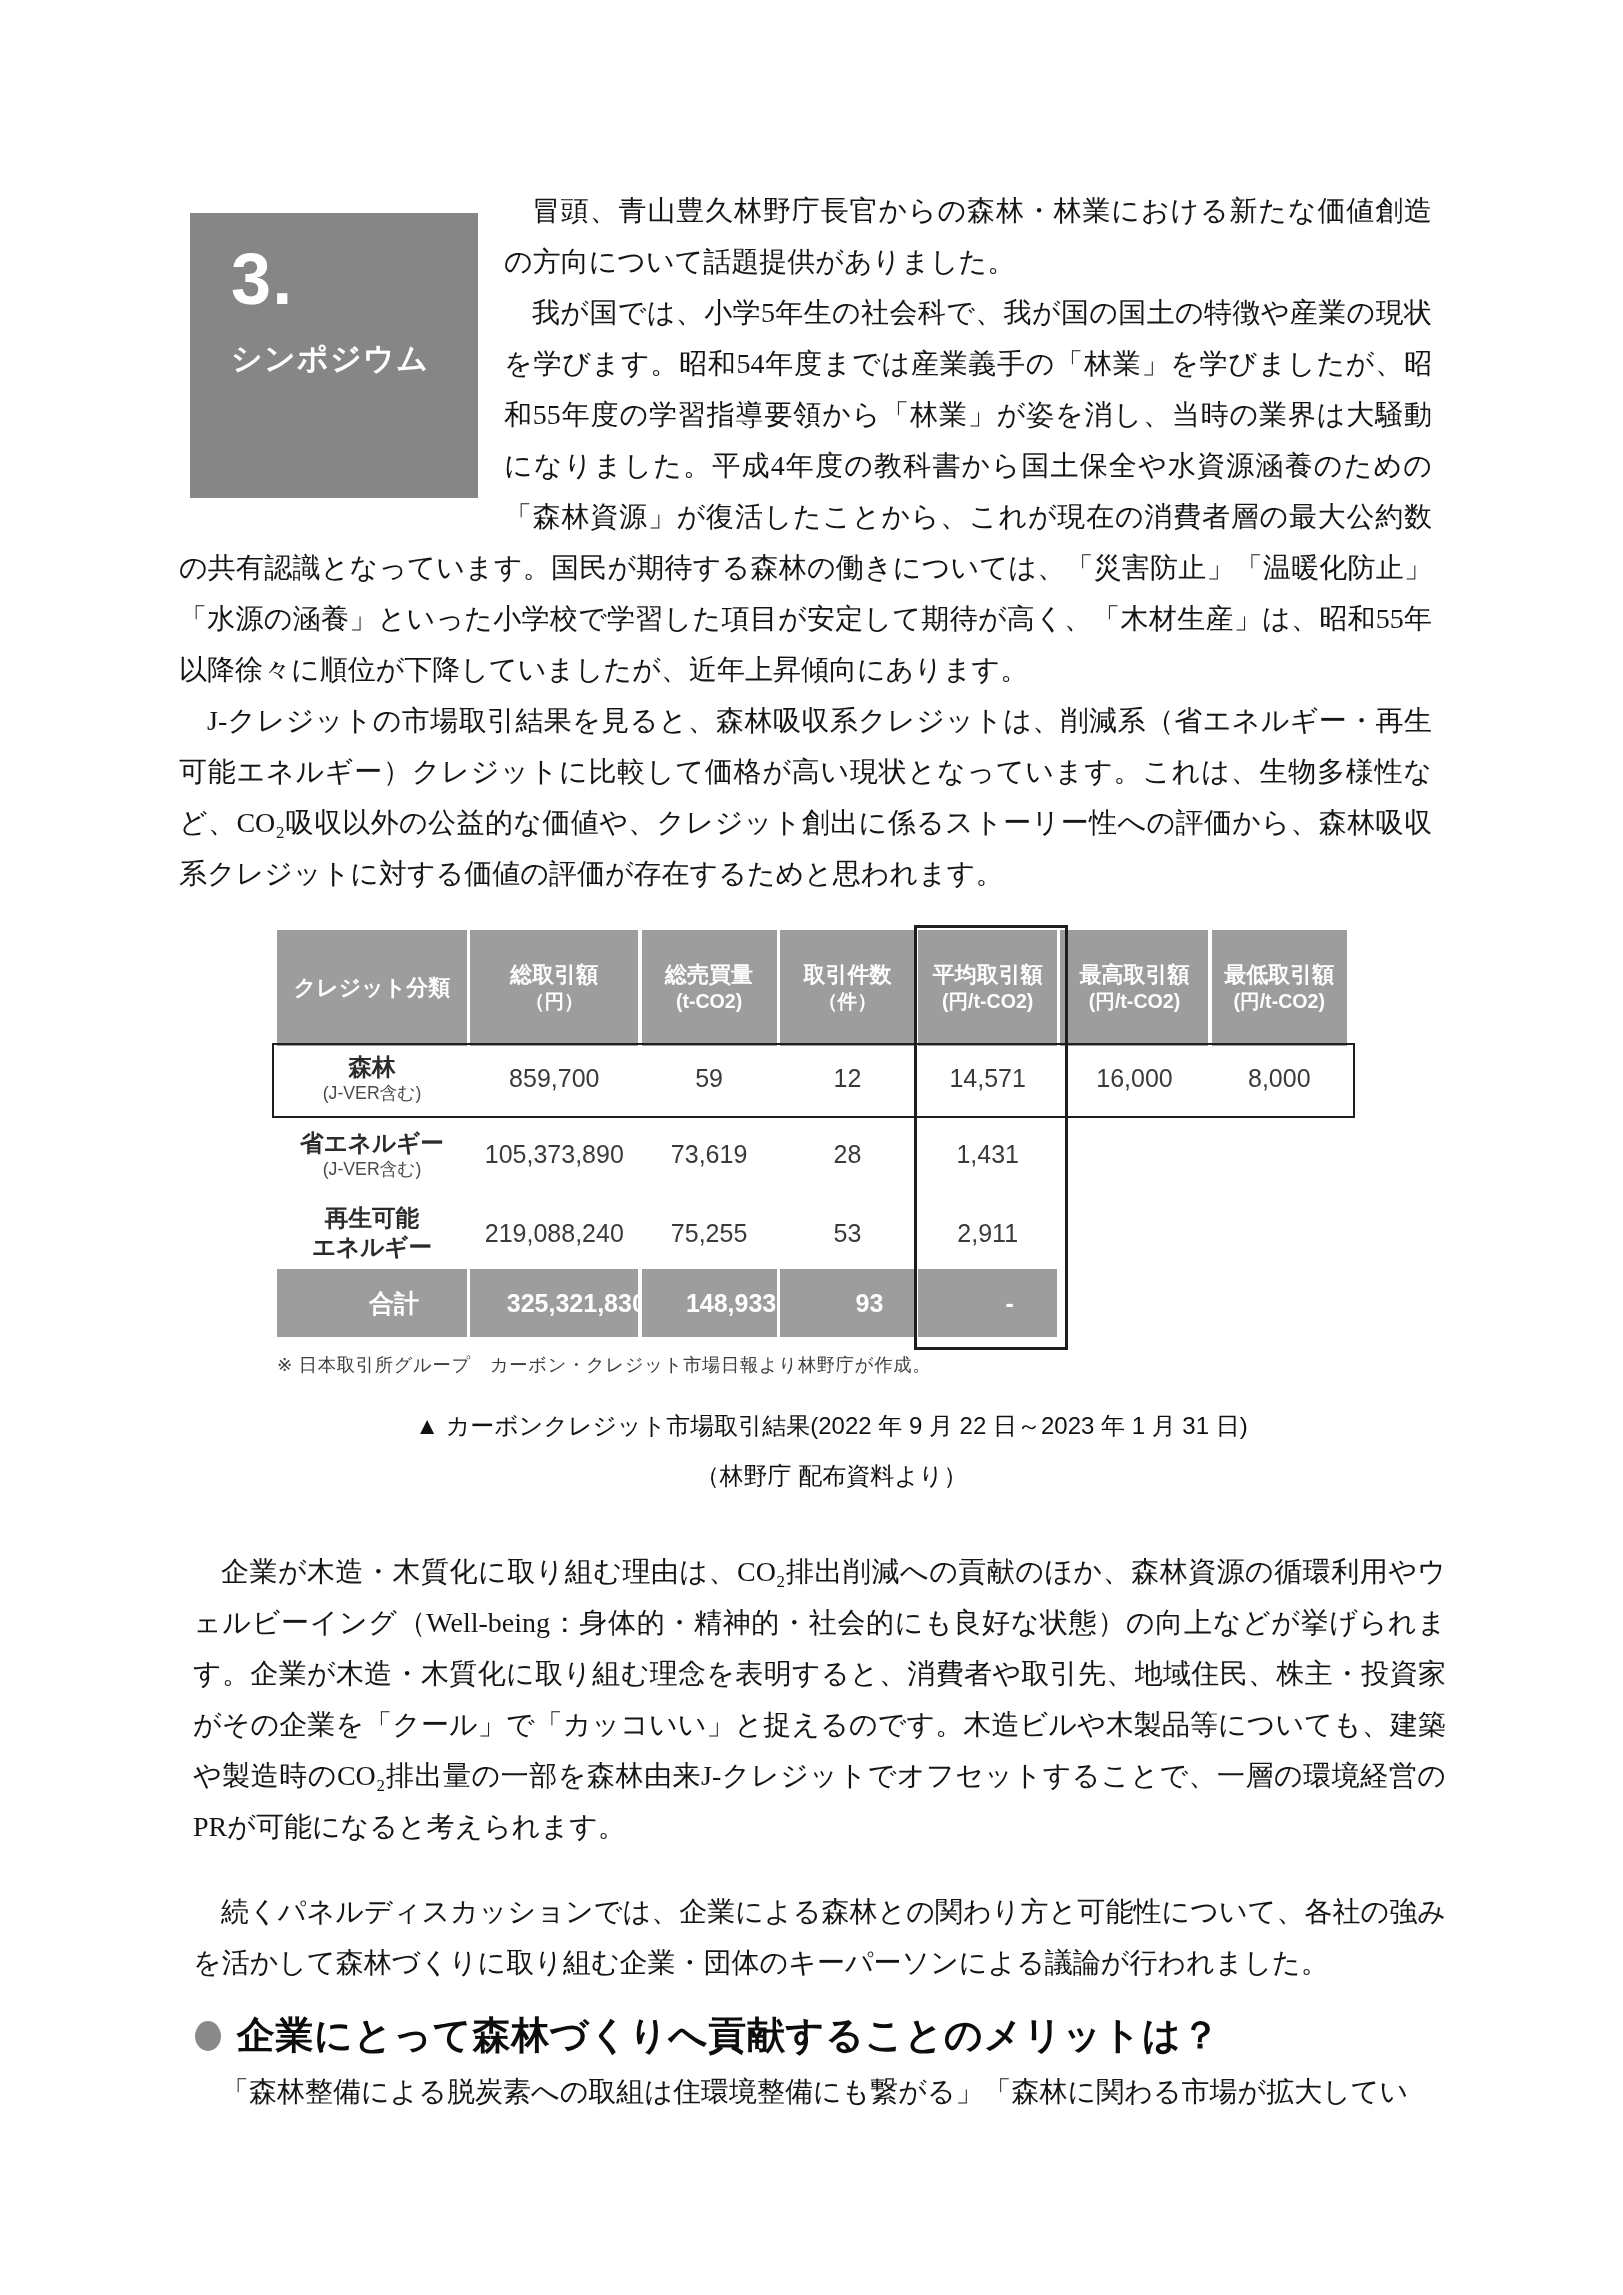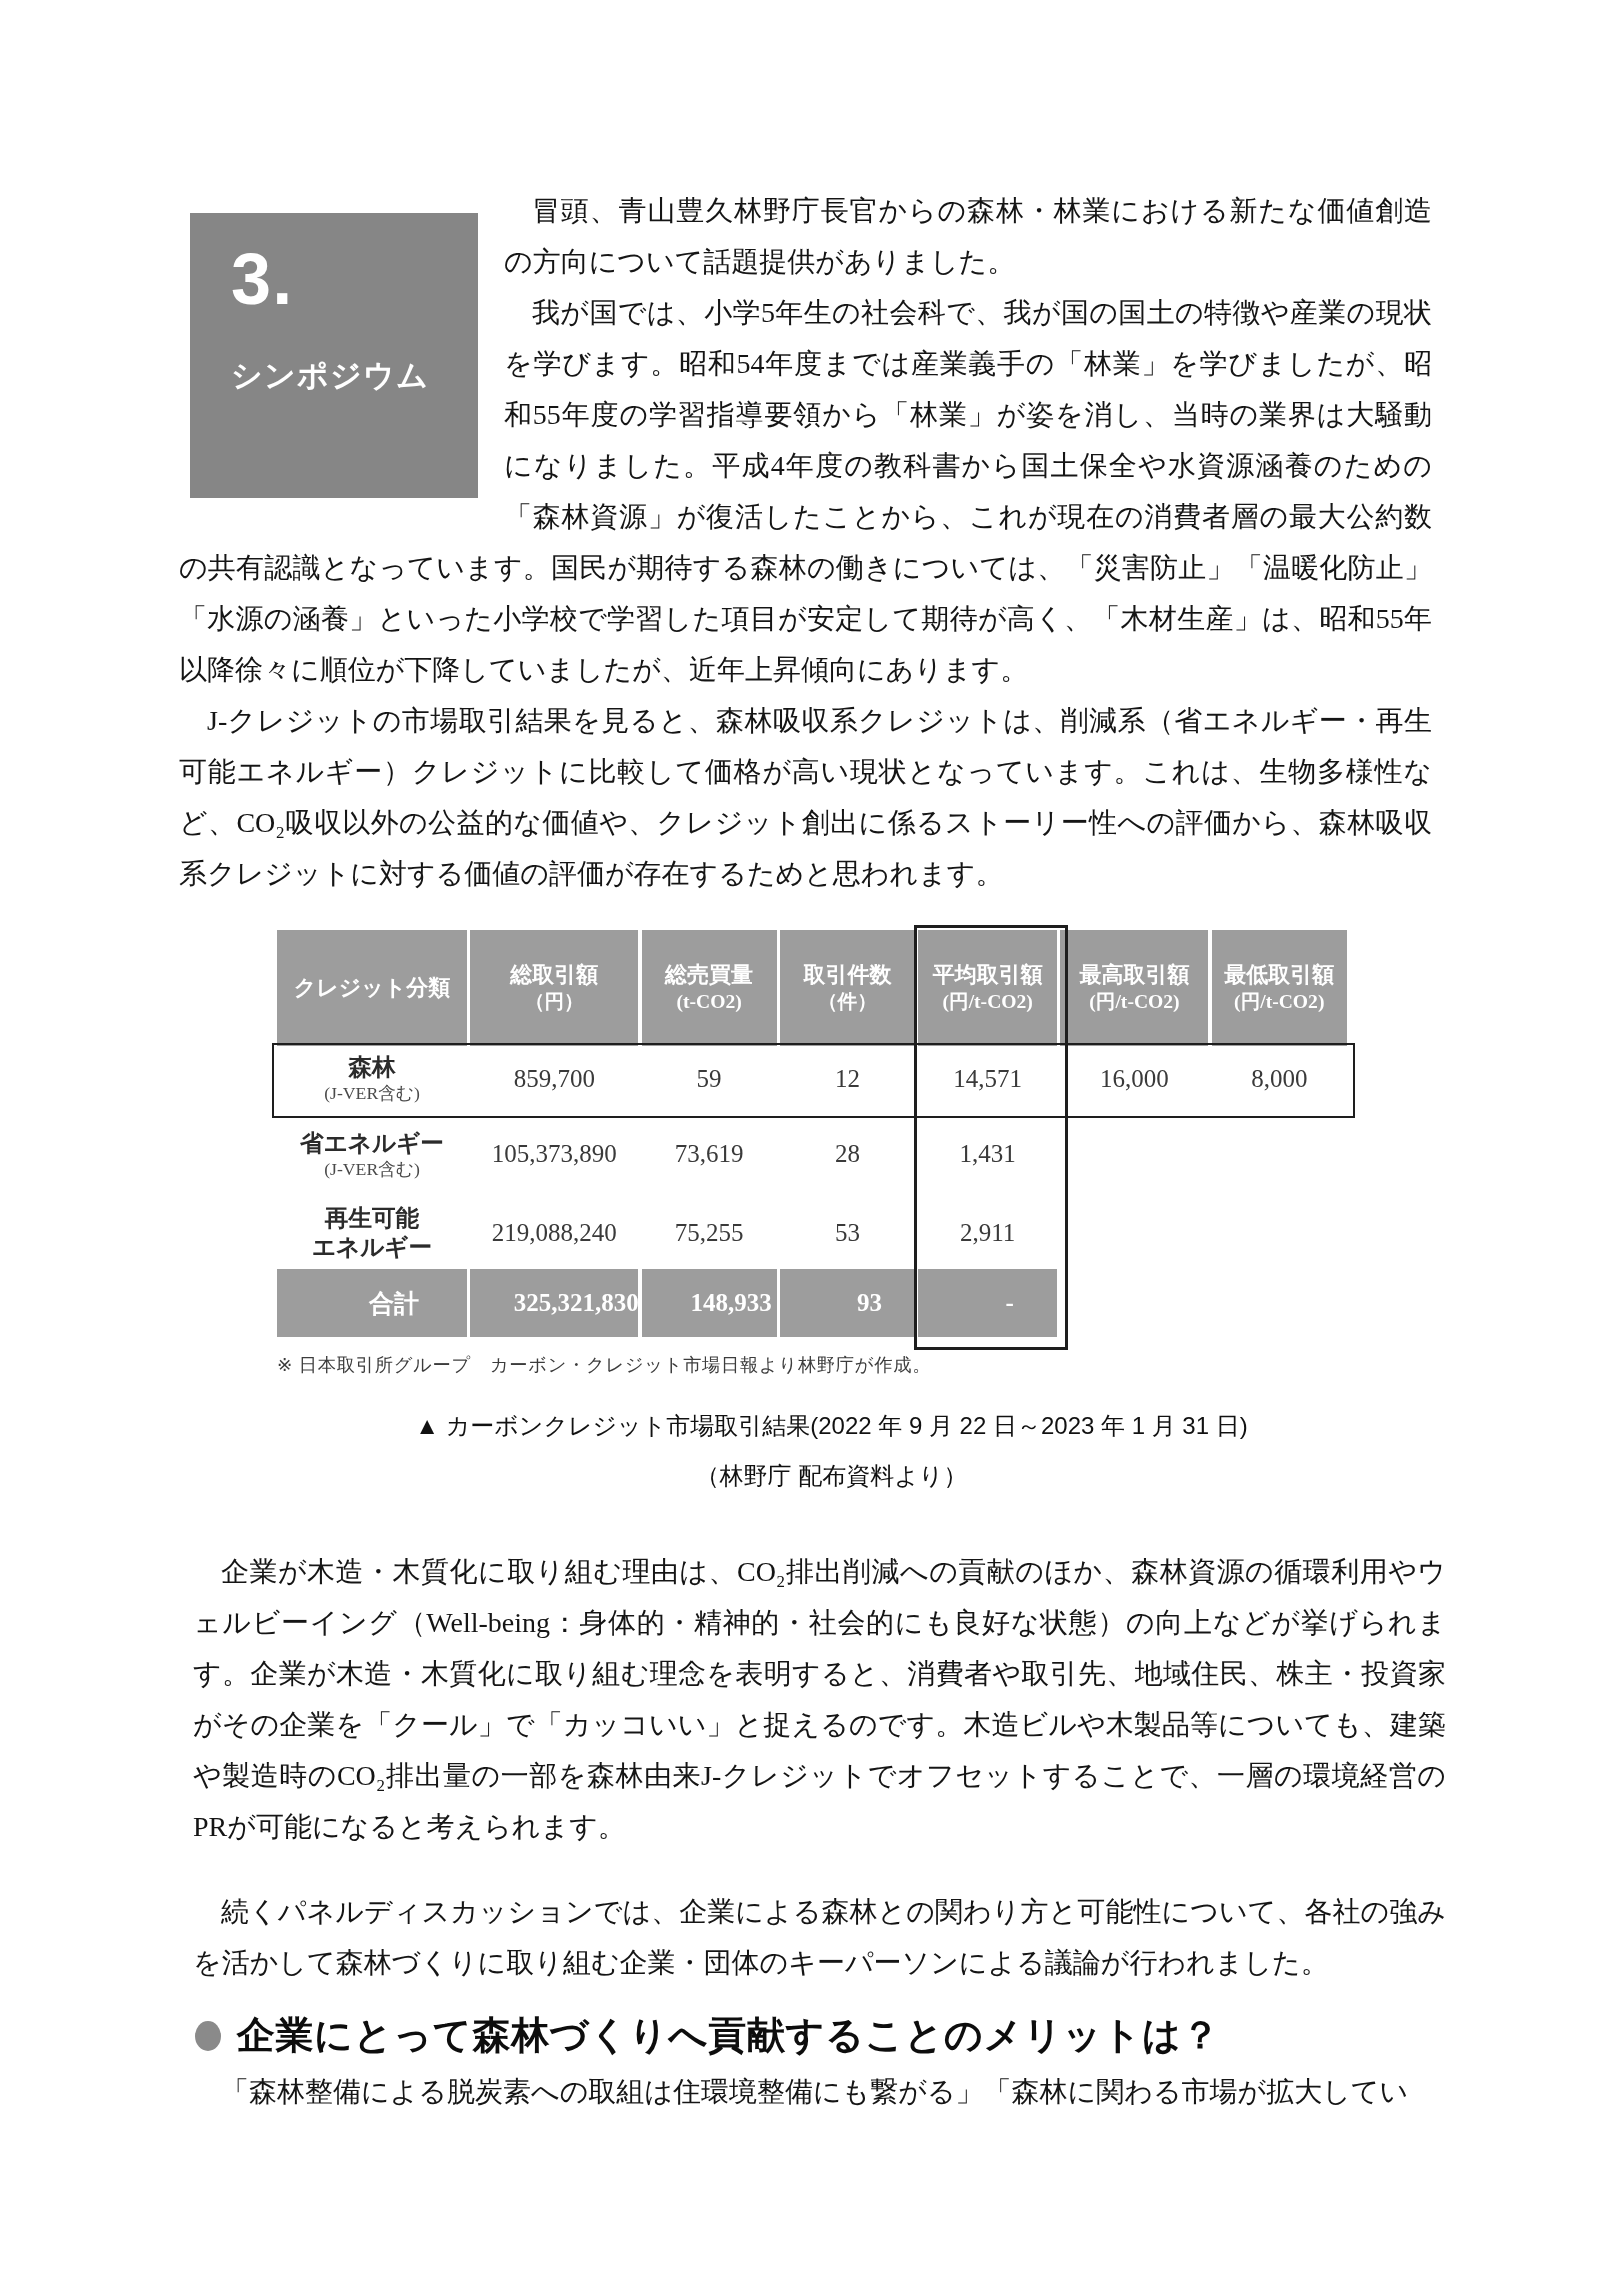--- a/index.html
+++ b/index.html
@@ -12,21 +12,21 @@
     color:#151515;
   }
   
   .section-box{
     position:absolute;left:190px;top:213px;width:288px;height:285px;
     background:#868686;color:#ffffff;
     font-family:"Liberation Sans","DejaVu Sans",sans-serif;
     box-sizing:border-box;padding:25px 0 0 41px;
   }
   .section-num{font-size:72px;font-weight:bold;line-height:1.15;letter-spacing:1.3px;}
-  .section-title{font-size:31px;font-weight:bold;margin-top:34px;letter-spacing:1.3px;}
+  .section-title{font-size:31px;font-weight:bold;margin-top:17px;letter-spacing:1.3px;}
   
   .flow{
     position:absolute;left:179px;top:185px;width:1253px;
     font-size:28px;line-height:51px;
     text-align:justify;text-justify:inter-ideograph;
   }
   .flow p{margin:0;text-indent:1em;}
   .wrap-spacer{float:left;width:325px;height:355px;}
   .para-abs{
     position:absolute;left:193px;width:1253px;
@@ -34,21 +34,21 @@
     text-align:justify;text-justify:inter-ideograph;
   }
   .para-abs p{margin:0;text-indent:1em;}
   
   .jtable{
     position:absolute;left:277px;top:930px;width:1070px;
     display:grid;
     grid-template-columns:190px 168px 135px 135px 139px 148px 135px;
     grid-template-rows:116px 65px 86px 72px 68px;
     column-gap:3.3px;
-    font-family:Liberation Serif, serif;
+    font-family:Liberation Sans, sans-serif;
   }
   .th{
     background:#9d9d9d;color:#ffffff;
     display:flex;flex-direction:column;align-items:center;justify-content:center;
     font-size:22px;font-weight:bold;line-height:27.5px;text-align:center;
   }
   .th .unit{font-size:19.6px;font-weight:bold;}
   .td{
     display:flex;flex-direction:column;align-items:center;justify-content:center;
     font-size:25px;color:#3a3a3a;background:#ffffff;text-align:center;

